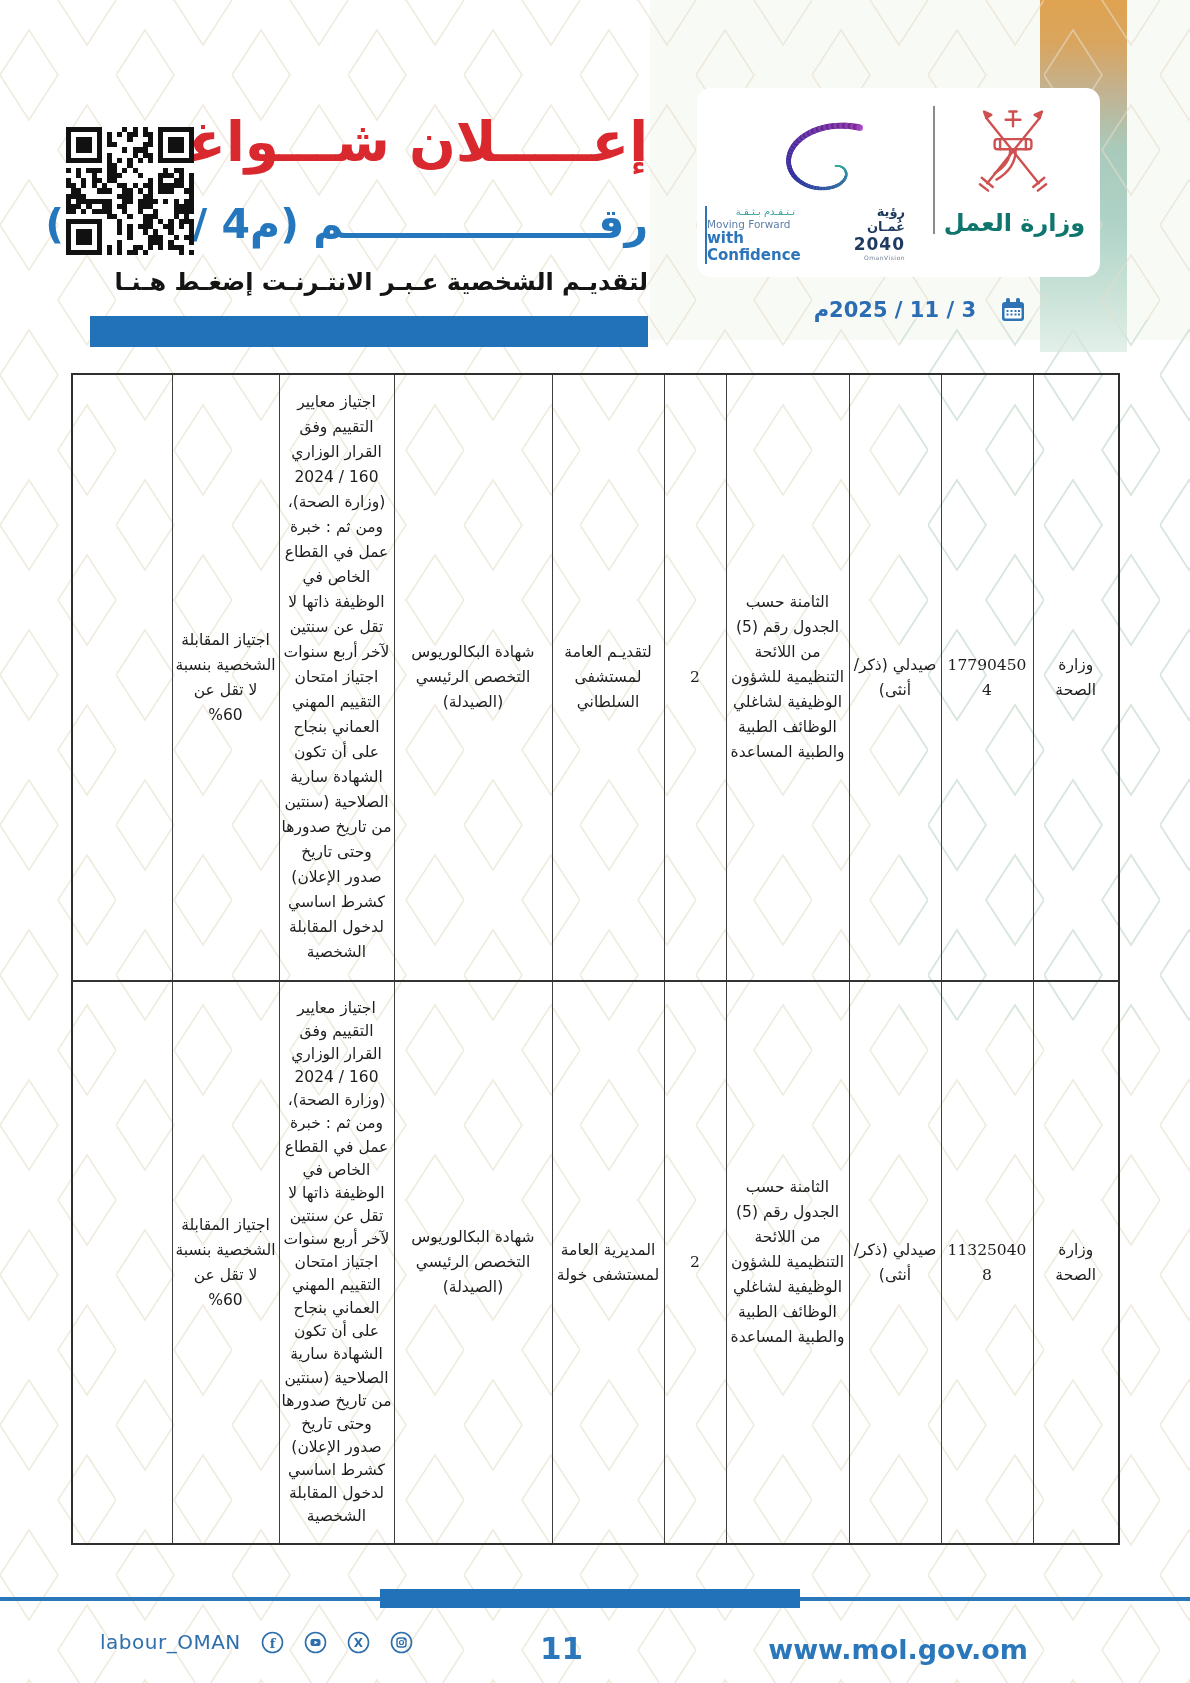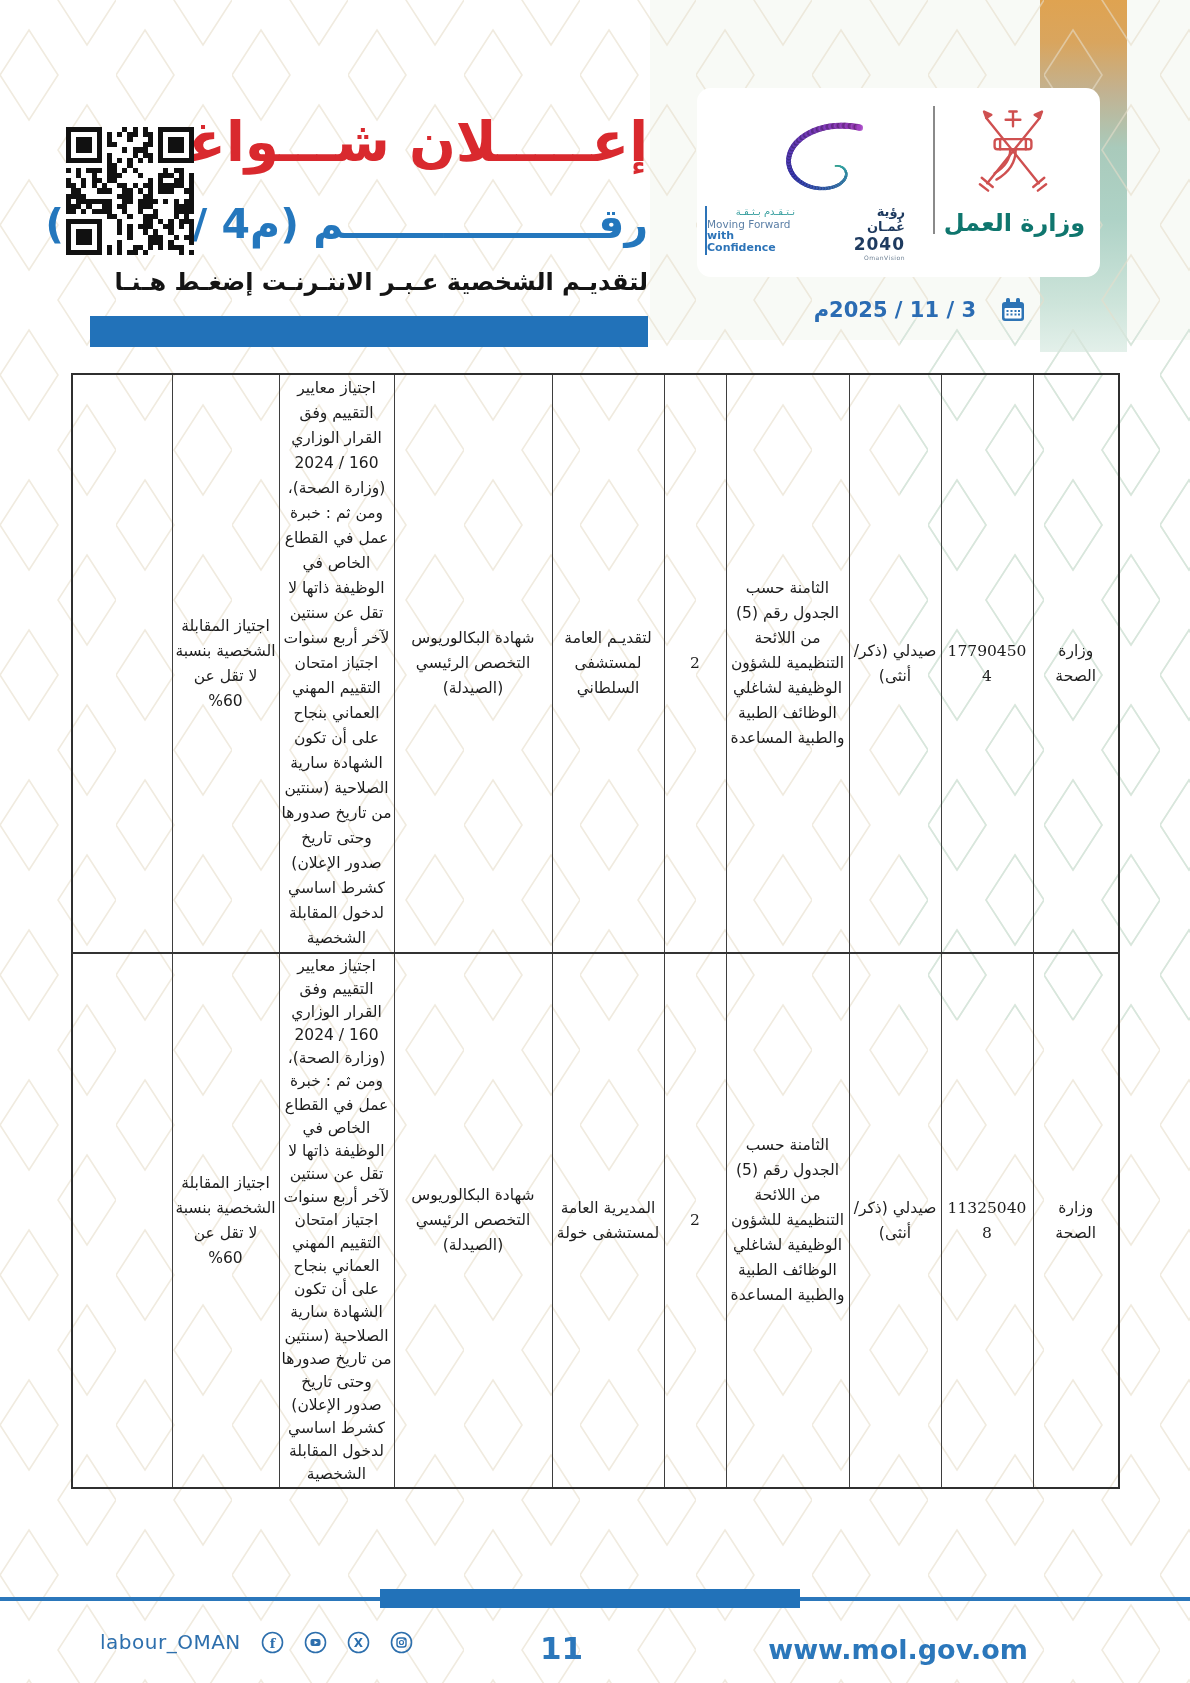--- a/index.html
+++ b/index.html
@@ -22,30 +22,30 @@
   .ministry-name{position:absolute;left:245px;top:120px;width:145px;text-align:center;
                  font-size:24px;font-weight:bold;color:#0f766e;font-family:"DejaVu Serif","DejaVu Sans",serif;}
   .vision-text{position:absolute;left:138px;top:100px;width:70px;text-align:right;color:#1e3a5f;direction:rtl;margin-top:16px;}
   .vision-text .vt-ar{font-size:13px;font-weight:bold;display:block;}
   .vision-text .vt-year{font-size:17px;font-weight:bold;display:block;letter-spacing:1px;}
   .vision-text .vt-sub{font-size:6px;color:#6c7f92;display:block;letter-spacing:.5px;}
   .tagline{position:absolute;left:8px;top:118px;width:88px;text-align:right;direction:rtl;
            border-left:2px solid #2d74b8;padding-left:0;line-height:1.15;}
   .tagline .tg-ar{font-size:10px;color:#3aa0a0;display:block;}
   .tagline .tg-en1{font-size:10.5px;color:#5b7fa6;display:block;direction:ltr;text-align:left;}
-  .tagline .tg-en2{font-size:11px;font-weight:bold;color:#2d74b8;display:block;direction:ltr;text-align:left;}
+  .tagline .tg-en2{font-size:15px;font-weight:bold;color:#2d74b8;display:block;direction:ltr;text-align:left;}
 
   .date-row{position:absolute;right:164px;top:297px;display:flex;align-items:center;gap:24px;direction:rtl;}
   .date-text{font-size:21px;font-weight:bold;color:#2b6cb3;white-space:nowrap;}
 
   
   table.vac{position:absolute;left:71px;top:373px;width:1047px;border-collapse:collapse;table-layout:fixed;
             direction:rtl;background:transparent;}
   table.vac td{border:1.4px solid #3e3e3e;text-align:center;vertical-align:middle;
-               font-size:15.5px;color:#1d1d1d;line-height:25px;padding:1px 2px;word-wrap:break-word;}
+               font-size:15.5px;color:#1d1d1d;line-height:25px;padding:15px 2px;word-wrap:break-word;}
   table.vac tr.r1{height:532px;}
   table.vac tr.r2{height:487px;}
   table.vac tr.r1 td{border-bottom:2.6px solid #333;}
   table.vac{border:2px solid #2f2f2f;}
   td.num{font-family:"DejaVu Serif","DejaVu Sans",serif;font-size:15.5px;}
   td.cond{line-height:25px;font-size:15.3px;padding:0 3px;}
   tr.r2 td.cond{line-height:23.1px;}
   td.grade{line-height:26px;}
   td.qual{line-height:27px;}
   td.place{line-height:27px;}

